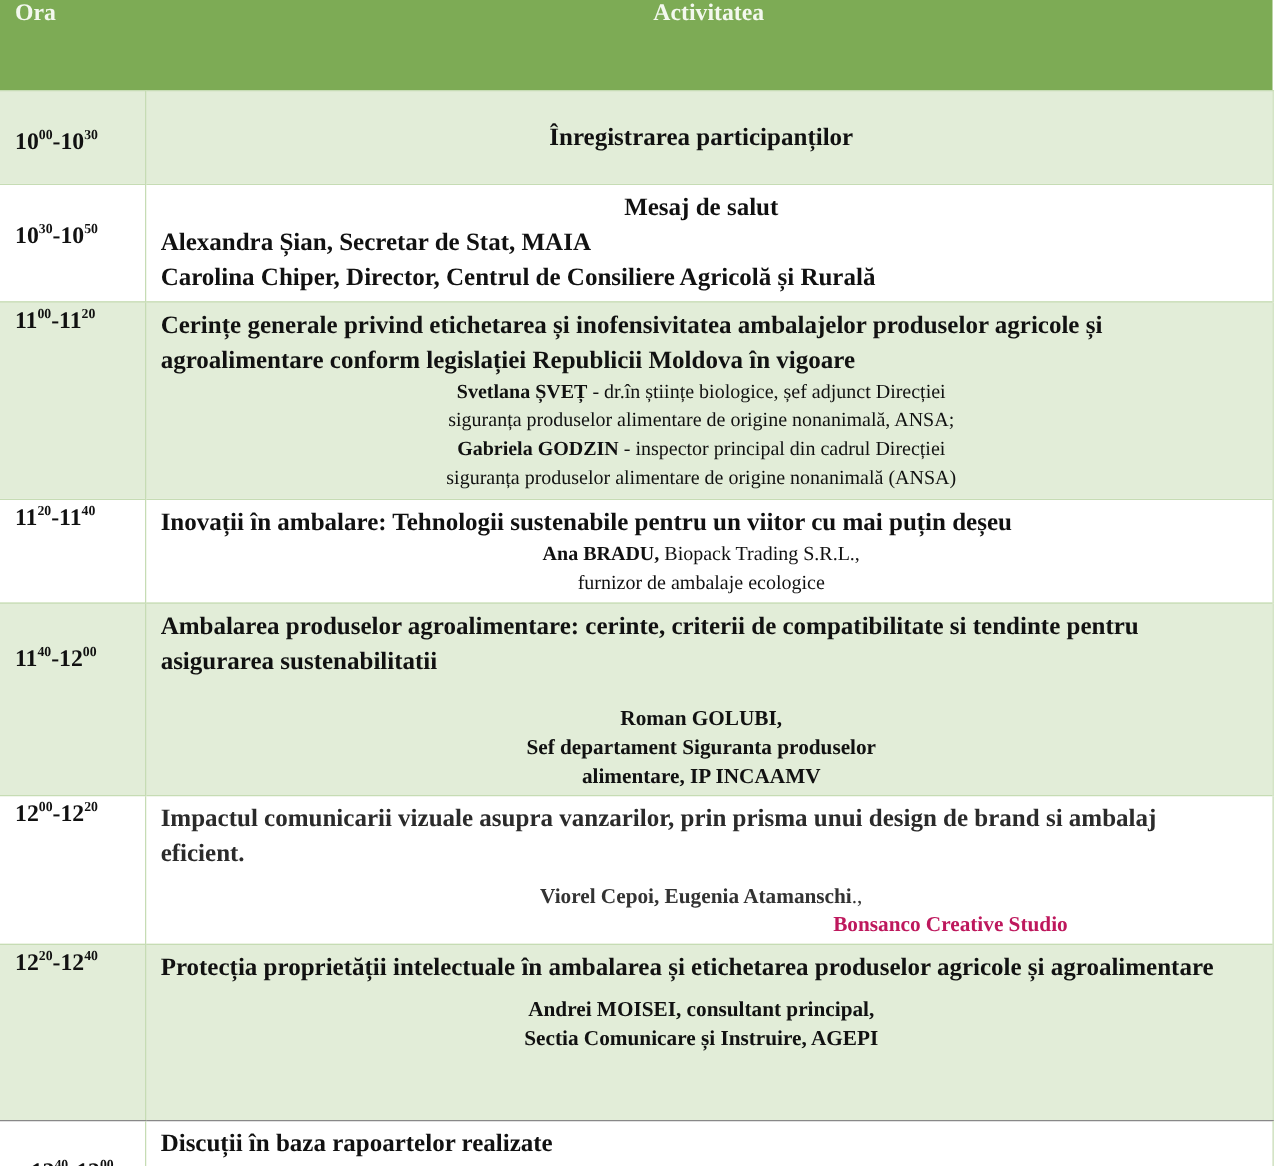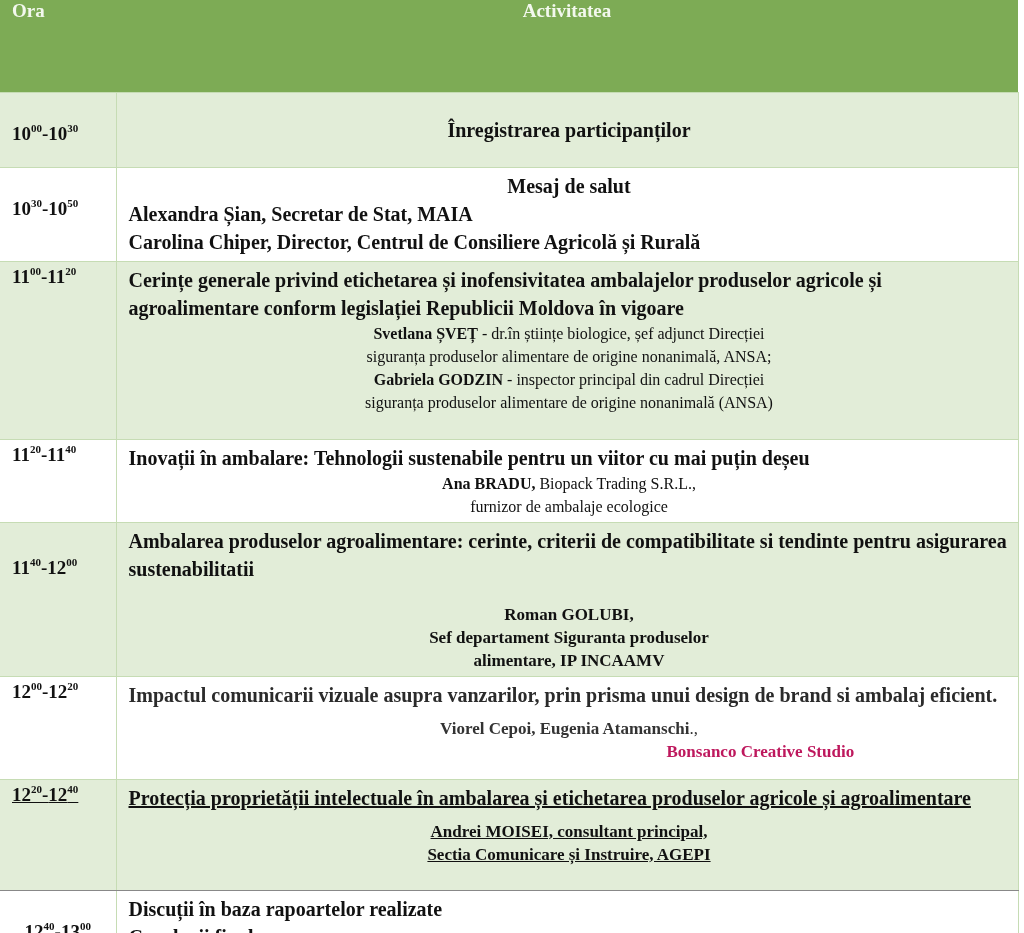--- a/index.html
+++ b/index.html
@@ -1,44 +1,44 @@
 <!DOCTYPE html>
 <html><head>
   <meta charset="utf-8">
   <style>
     html, body { margin: 0; padding: 0; background: #ffffff; }
     body { width: 1024px; height: 933px; overflow: hidden; font-family: "Liberation Serif", "DejaVu Serif", serif; color: #111; }
     .agenda { position: absolute; left: 0; top: 0; width: 1018px; border-collapse: collapse; table-layout: fixed; }
     .agenda td, .agenda th { padding: 0; vertical-align: top; }
     .col-time { width: 116px; }
     .col-act { width: 902px; }
-    .hdr { height: 92px; background: #7dab55; color: #f3f8ee; font-weight: bold; font-size: 19px; text-align: left; vertical-align: middle !important; }
+    .hdr { height: 72px; background: #7dab55; color: #f3f8ee; font-weight: bold; font-size: 19px; text-align: left; vertical-align: middle !important; }
     .hdr .t { padding-left: 12px; }
     .hdr .a { text-align: center; padding-right: 0; margin-top: 12px; }
     .row td { border-top: 1px solid #c6dcb4; }
     .row td.time { border-right: 1px solid #c6dcb4; font-weight: bold; font-size: 19px; padding: 10px 0 0 12px; white-space: nowrap; }
-    .row td.act { padding: 4px 8px 4px 12px; border-right: 1px solid #c6dcb4; margin-top: 12px; }
+    .row td.act { padding: 4px 24px 4px 12px; border-right: 1px solid #c6dcb4; margin-top: 12px; }
     .green td { background: #e2edd8; }
     .white td { background: #ffffff; }
     sup { font-size: 11px; vertical-align: 8px; line-height: 0; }
     .title { font-weight: bold; font-size: 20px; line-height: 28px; }
     .center { text-align: center; }
     .right { text-align: center; }
     .speaker { font-size: 16px; line-height: 23px; }
     .speaker-b { font-weight: bold; font-size: 17px; line-height: 23px; }
     .it { }
     .bold { font-weight: bold; }
     .navy { color: #be185d; }
     .r1 { height: 75px; }
     .r2 { height: 94px; }
-    .r3 { height: 178px; }
+    .r3 { height: 158px; }
     .r4 { height: 76px; }
     .r5 { height: 129px; }
     .r6 { height: 103px; }
-    .r7 { height: 111px; text-decoration: underline; }
+    .r7 { height: 141px; }
     .r8 { height: 88px; }
     .r7 td { border-bottom: 1px solid #888; }
     .r8 td { border-bottom: 2px solid #444; }
     .r1 td.time { padding-top: 30px; }
     .r1 td.act { vertical-align: middle; }
     .r5 td.time { padding-top: 34px; }
     .r8 td.time { padding-top: 30px; text-align: center; padding-left: 0; }
     .r8 td.act { padding-top: 4px; }
     .sp { height: 20px; }
   </style>

